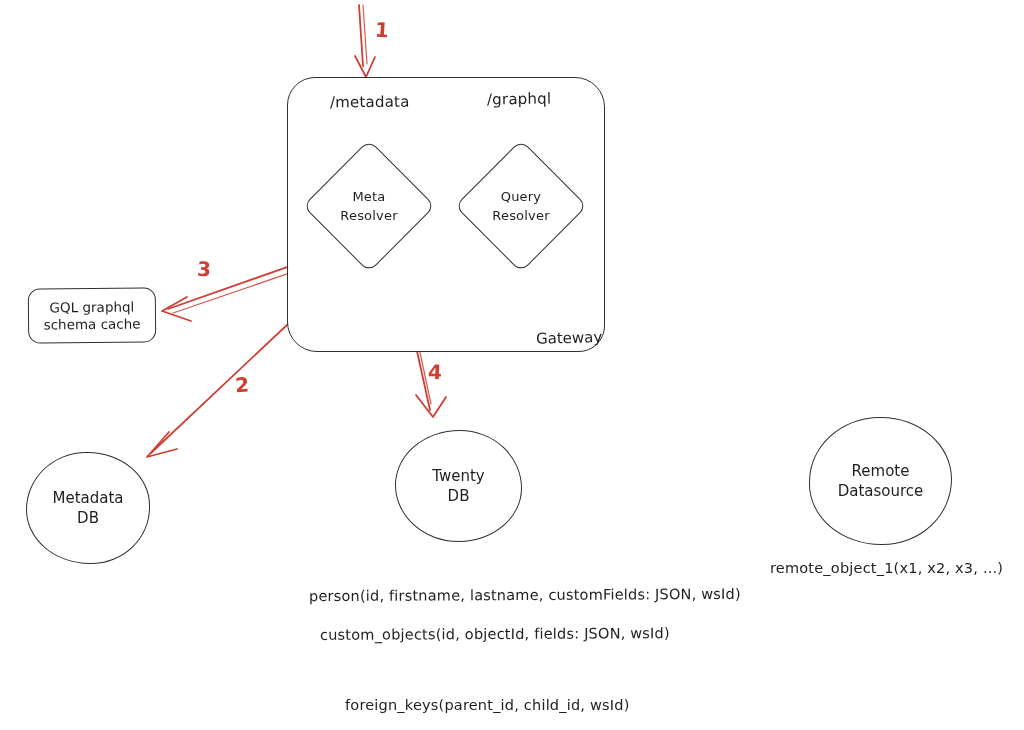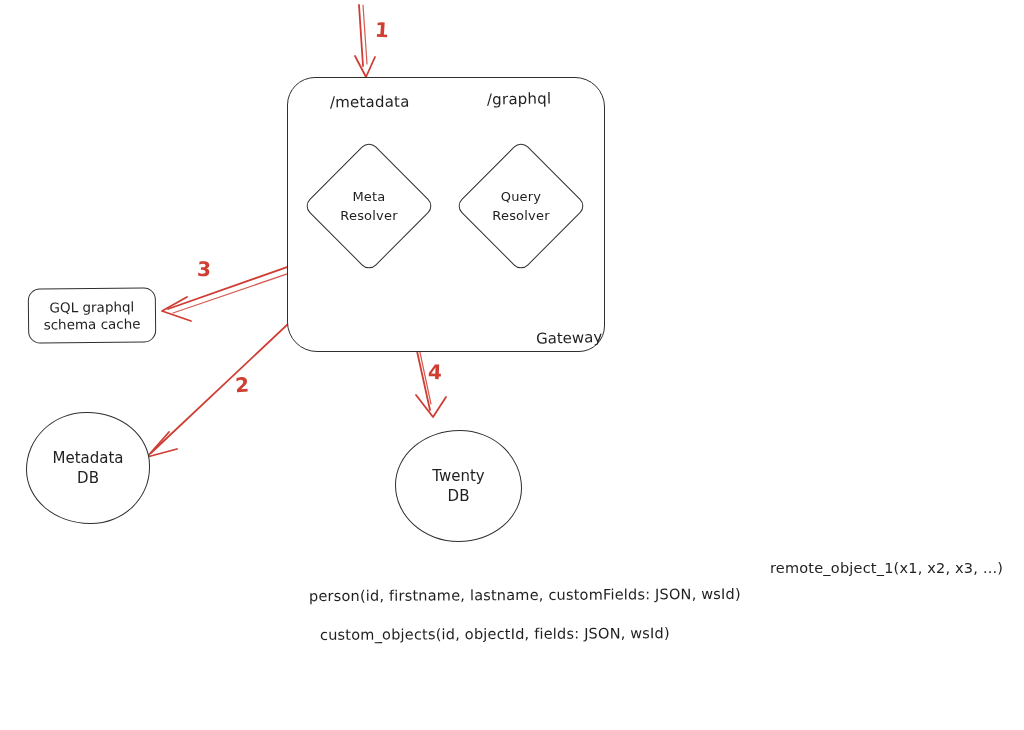--- a/index.html
+++ b/index.html
@@ -54,21 +54,21 @@
     background: #ffffff; transform: rotate(-0.6deg);
   }
 
   
   .db-circle {
     border: 1.8px solid #2f2f2f;
     display: flex; flex-direction: column; align-items: center; justify-content: center;
     font-size: 15px; line-height: 20px; text-align: center;
     background: #ffffff;
   }
-  .circle-metadata { left: 26px;  top: 412px; width: 124px; height: 112px; border-radius: 49% 51% 48% 52% / 52% 48% 51% 49%; }
+  .circle-metadata { left: 26px;  top: 452px; width: 124px; height: 112px; border-radius: 49% 51% 48% 52% / 52% 48% 51% 49%; }
   .circle-twenty   { left: 395px; top: 430px; width: 127px; height: 112px; border-radius: 51% 49% 50% 50% / 49% 52% 48% 51%; align-items: center; }
   .circle-remote   { left: 809px; top: 417px; width: 143px; height: 128px; border-radius: 50% 50% 49% 51% / 51% 49% 52% 48%; }
 
   
   .schema { font-size: 14.5px; letter-spacing: 0.2px; white-space: nowrap; }
   .schema-metadata { left: 30px;  top: 584px; line-height: 22px; }
   .schema-person   { left: 309px; top: 587px; transform: rotate(-0.3deg); }
   .schema-custom   { left: 320px; top: 626px; transform: rotate(-0.3deg); }
   .schema-foreign  { left: 345px; top: 697px; }
   .schema-remote   { left: 770px; top: 560px; }
@@ -138,23 +138,28 @@
   </div>
 
   <div class="abs db-circle circle-metadata">
     <div>Metadata</div>
     <div>DB</div>
   </div>
   <div class="abs db-circle circle-twenty">
     <div>Twenty</div>
     <div>DB</div>
   </div>
+  <div class="abs db-circle circle-remote">
+    <div>Remote</div>
+    <div>Datasource</div>
+  </div>
 
   <div class="abs flow-num flow-1">1</div>
   <div class="abs flow-num flow-2">2</div>
   <div class="abs flow-num flow-3">3</div>
   <div class="abs flow-num flow-4">4</div>
 
   <div class="abs schema schema-person">person(id, firstname, lastname, customFields: JSON, wsId)</div>
   <div class="abs schema schema-custom">custom_objects(id, objectId, fields: JSON, wsId)</div>
+  <div class="abs schema schema-foreign">foreign_keys(parent_id, child_id, wsId)</div>
   <div class="abs schema schema-remote">remote_object_1(x1, x2, x3, ...)</div>
 
 </div>
 
 </body></html>

